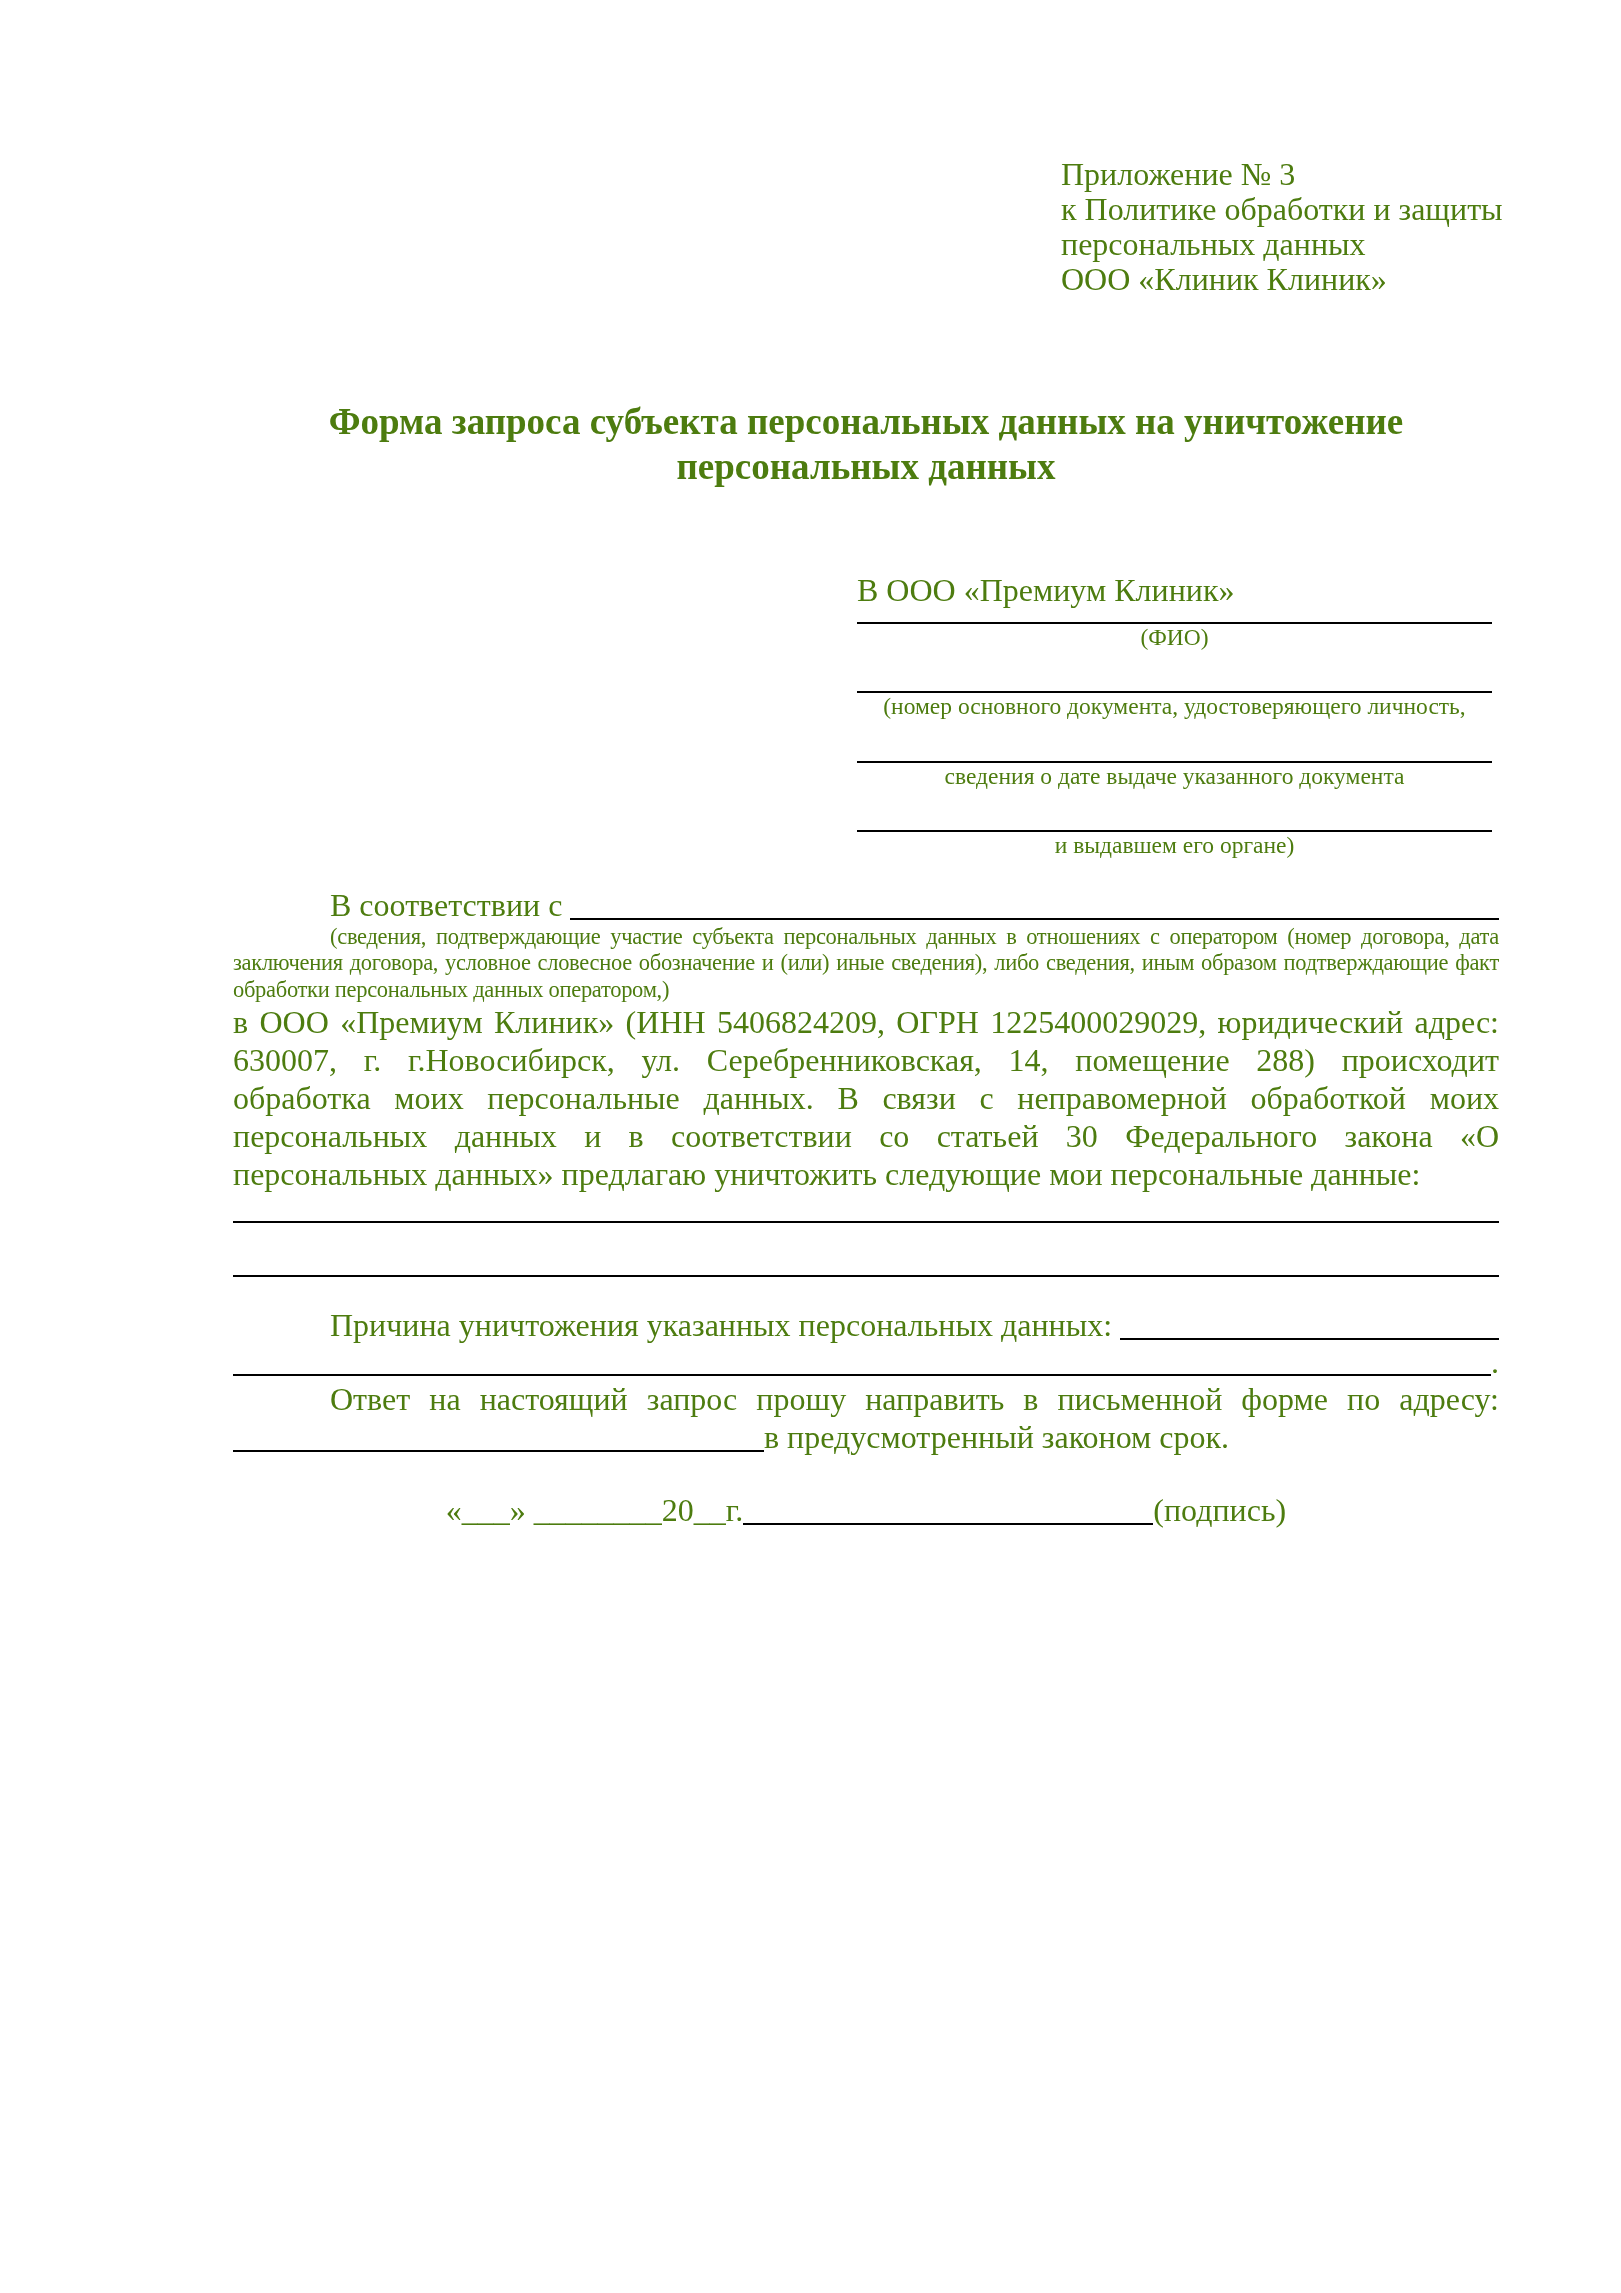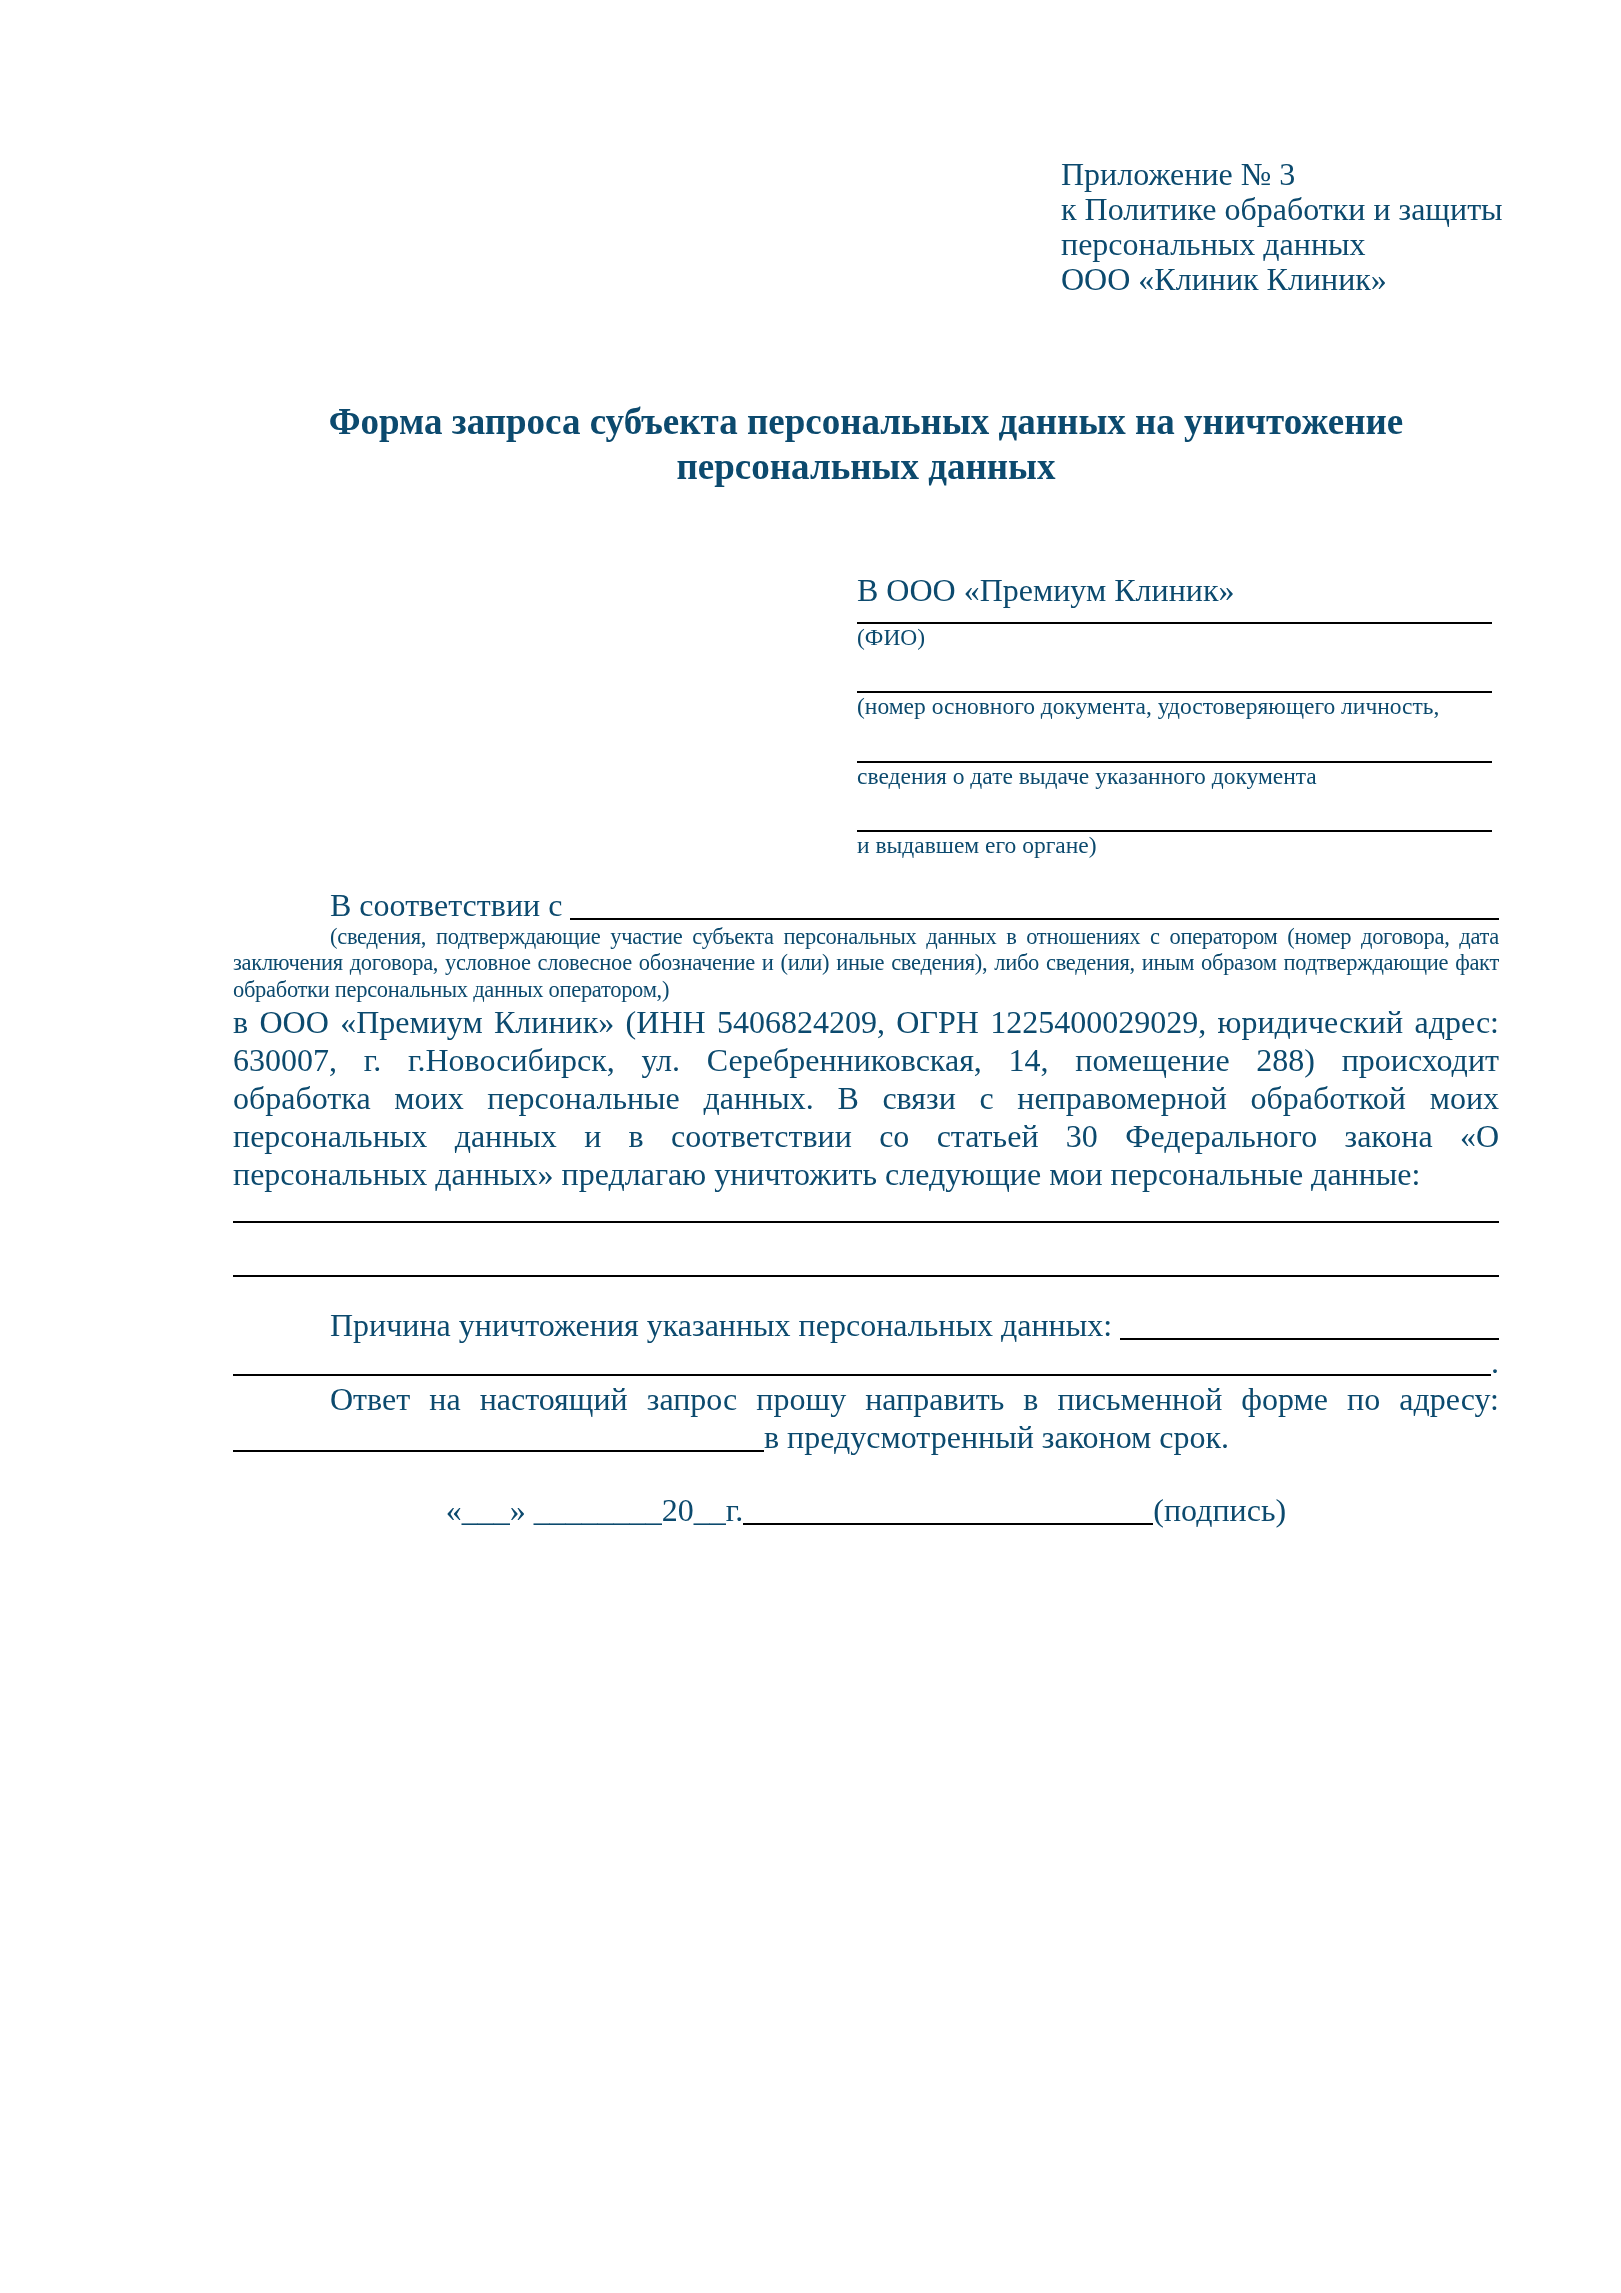--- a/index.html
+++ b/index.html
@@ -7,21 +7,21 @@
     padding: 0;
     background: #ffffff;
   }
   .page {
     position: relative;
     width: 1621px;
     height: 2294px;
     box-sizing: border-box;
     padding: 157px 122px 78px 233px;
     background: #ffffff;
-    color: #0c4a6e;
+    color: #4d7c0f;
     font-family: "Liberation Serif", "DejaVu Serif", serif;
     font-size: 32px;
     line-height: 37px;
     overflow: hidden;
   }
 
   
   .appendix {
     margin-left: 828px;
     line-height: 35px;
@@ -48,21 +48,21 @@
     height: 12.7px;
     border-bottom: 2.9px solid #000;
   }
   .fill-line.gap {
     margin-top: 25.5px;
     height: 14.7px;
   }
   .caption {
     font-size: 23.5px;
     line-height: 27.4px;
-    text-align: left;
+    text-align: center;
   }
 
   
   .accordance {
     display: flex;
     margin-top: 26px;
     padding-left: 97px;
     line-height: 38px;
   }
   .accordance .label { white-space: nowrap; }

